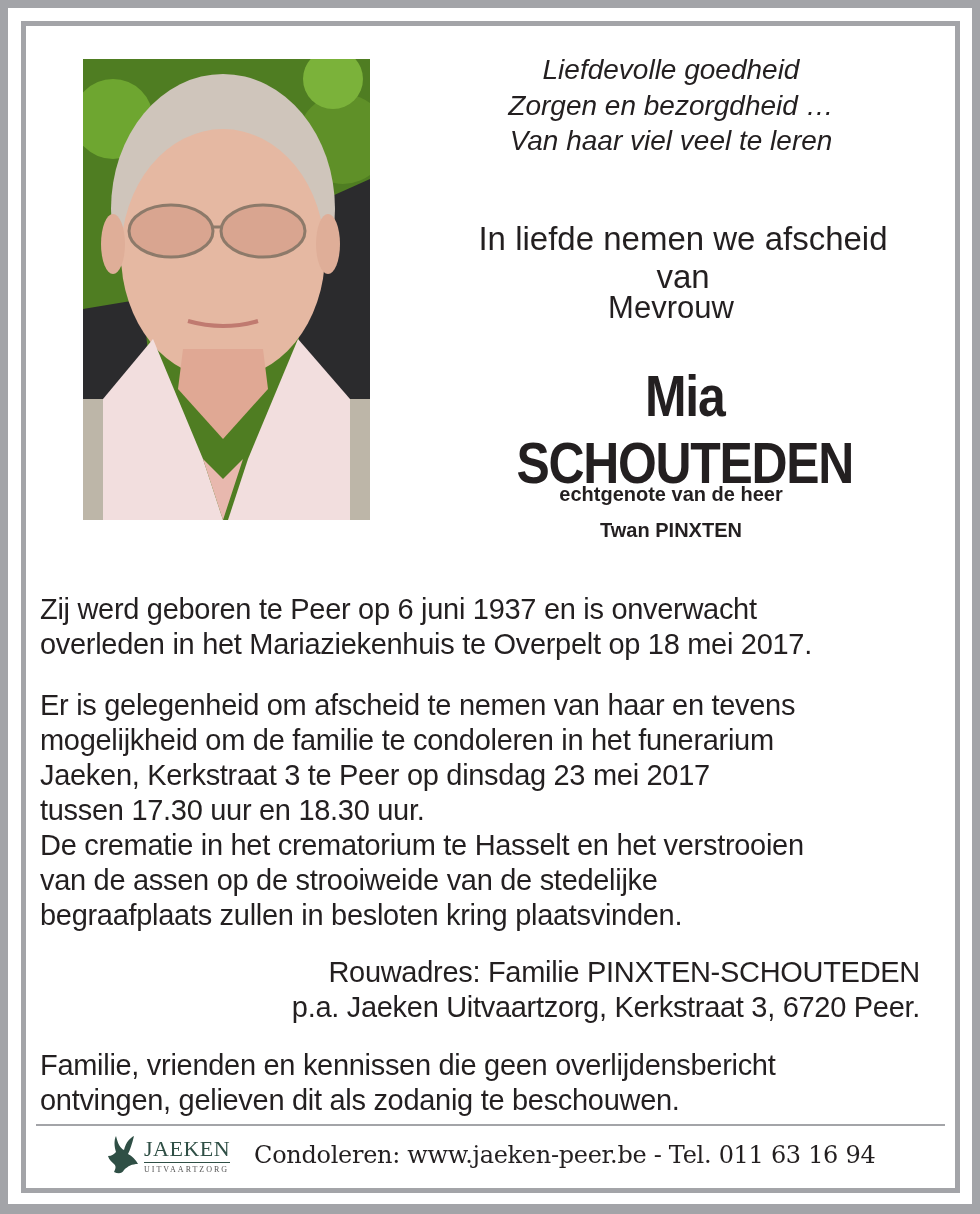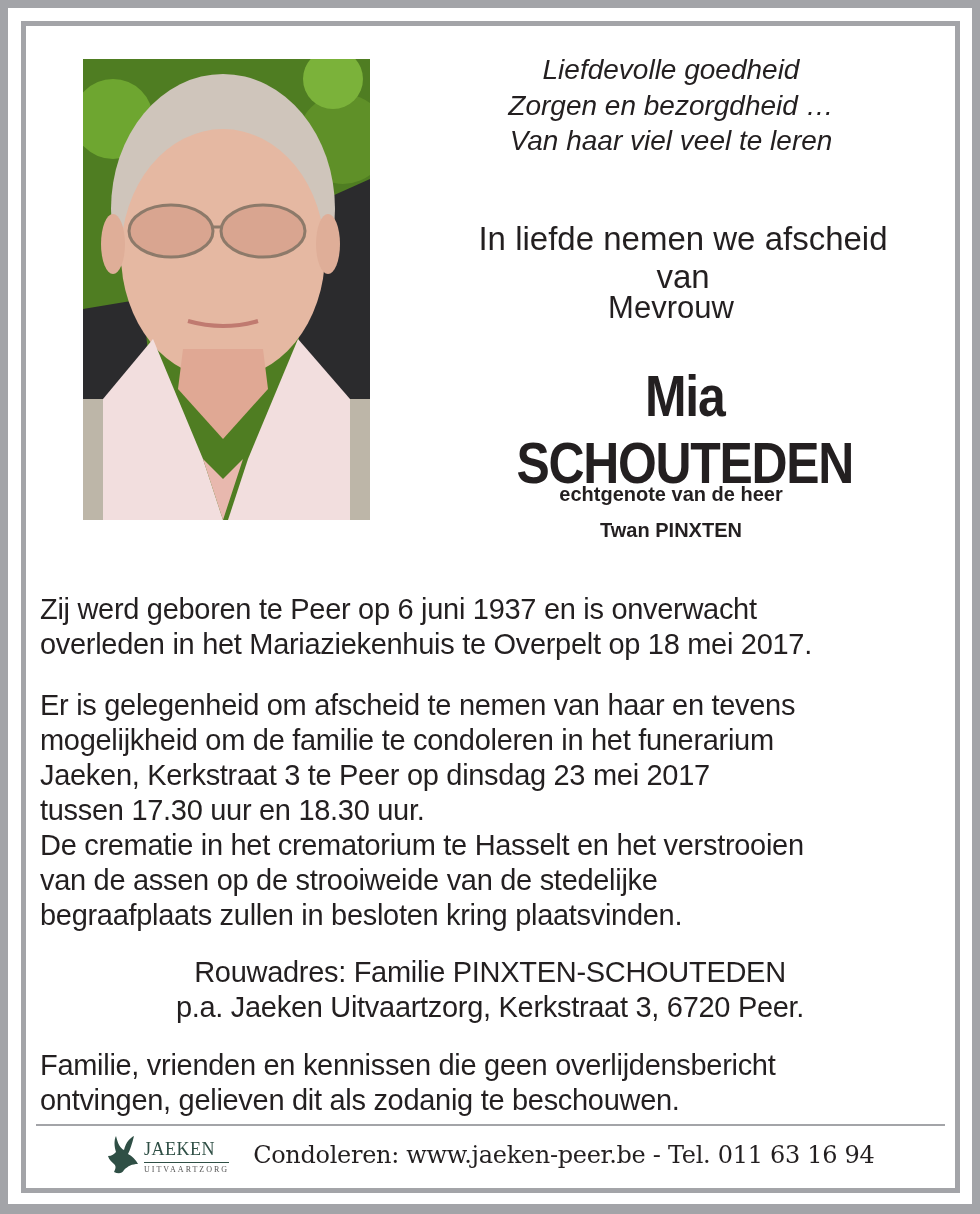--- a/index.html
+++ b/index.html
@@ -17,27 +17,27 @@
   .intro { position: absolute; left: 452px; top: 220px; width: 462px; text-align: center; font-size: 33px; }
   .title { position: absolute; left: 440px; top: 290px; width: 462px; text-align: center; font-size: 31px; }
   .name { position: absolute; left: 440px; top: 362px; width: 490px; text-align: center;
           font-size: 58px; font-weight: bold; letter-spacing: -1.5px; transform: scaleX(0.86); transform-origin: 243px 0; }
   .spouse { position: absolute; left: 440px; top: 476px; width: 462px; text-align: center;
             font-size: 20px; font-weight: bold; line-height: 36px; }
   .para { position: absolute; left: 40px; width: 900px; text-align: left; font-size: 29px; line-height: 35px;
           letter-spacing: -0.3px; }
   .p1 { top: 592px; }
   .p2 { top: 688px; }
-  .p3 { top: 955px; left: 60px; text-align: center; width: 860px; }
+  .p3 { top: 955px; left: 60px; text-align: right; width: 860px; }
   .p4 { top: 1048px; }
   .footer-line { position: absolute; left: 36px; top: 1124px; width: 909px; height: 2px; background: #a3a4a8; }
   .footer { position: absolute; left: 108px; top: 1130px; height: 50px; display: flex; align-items: center; }
   .logo { display: flex; align-items: center; margin-right: 4px; }
   .logo-text { display: flex; flex-direction: column; margin-left: 4px; }
-  .logo-name { font-family: "Liberation Serif", serif; font-size: 18px; color: #2f4f45; letter-spacing: 0.5px;
+  .logo-name { font-family: "Liberation Serif", serif; font-size: 22px; color: #2f4f45; letter-spacing: 0.5px;
                border-bottom: 1px solid #2f4f45; line-height: 24px; padding-bottom: 1px; }
   .logo-sub { font-family: "Liberation Serif", serif; font-size: 8px; color: #555; letter-spacing: 2px; margin-top: 2px; }
   .contact { font-family: "DejaVu Serif", serif; font-size: 24px; color: #231f20; margin-left: 20px; letter-spacing: -0.3px; }
 </style>
 </head>
 <body>
 
 <div class="outer-frame"></div>
 <div class="inner-frame"></div>
 

